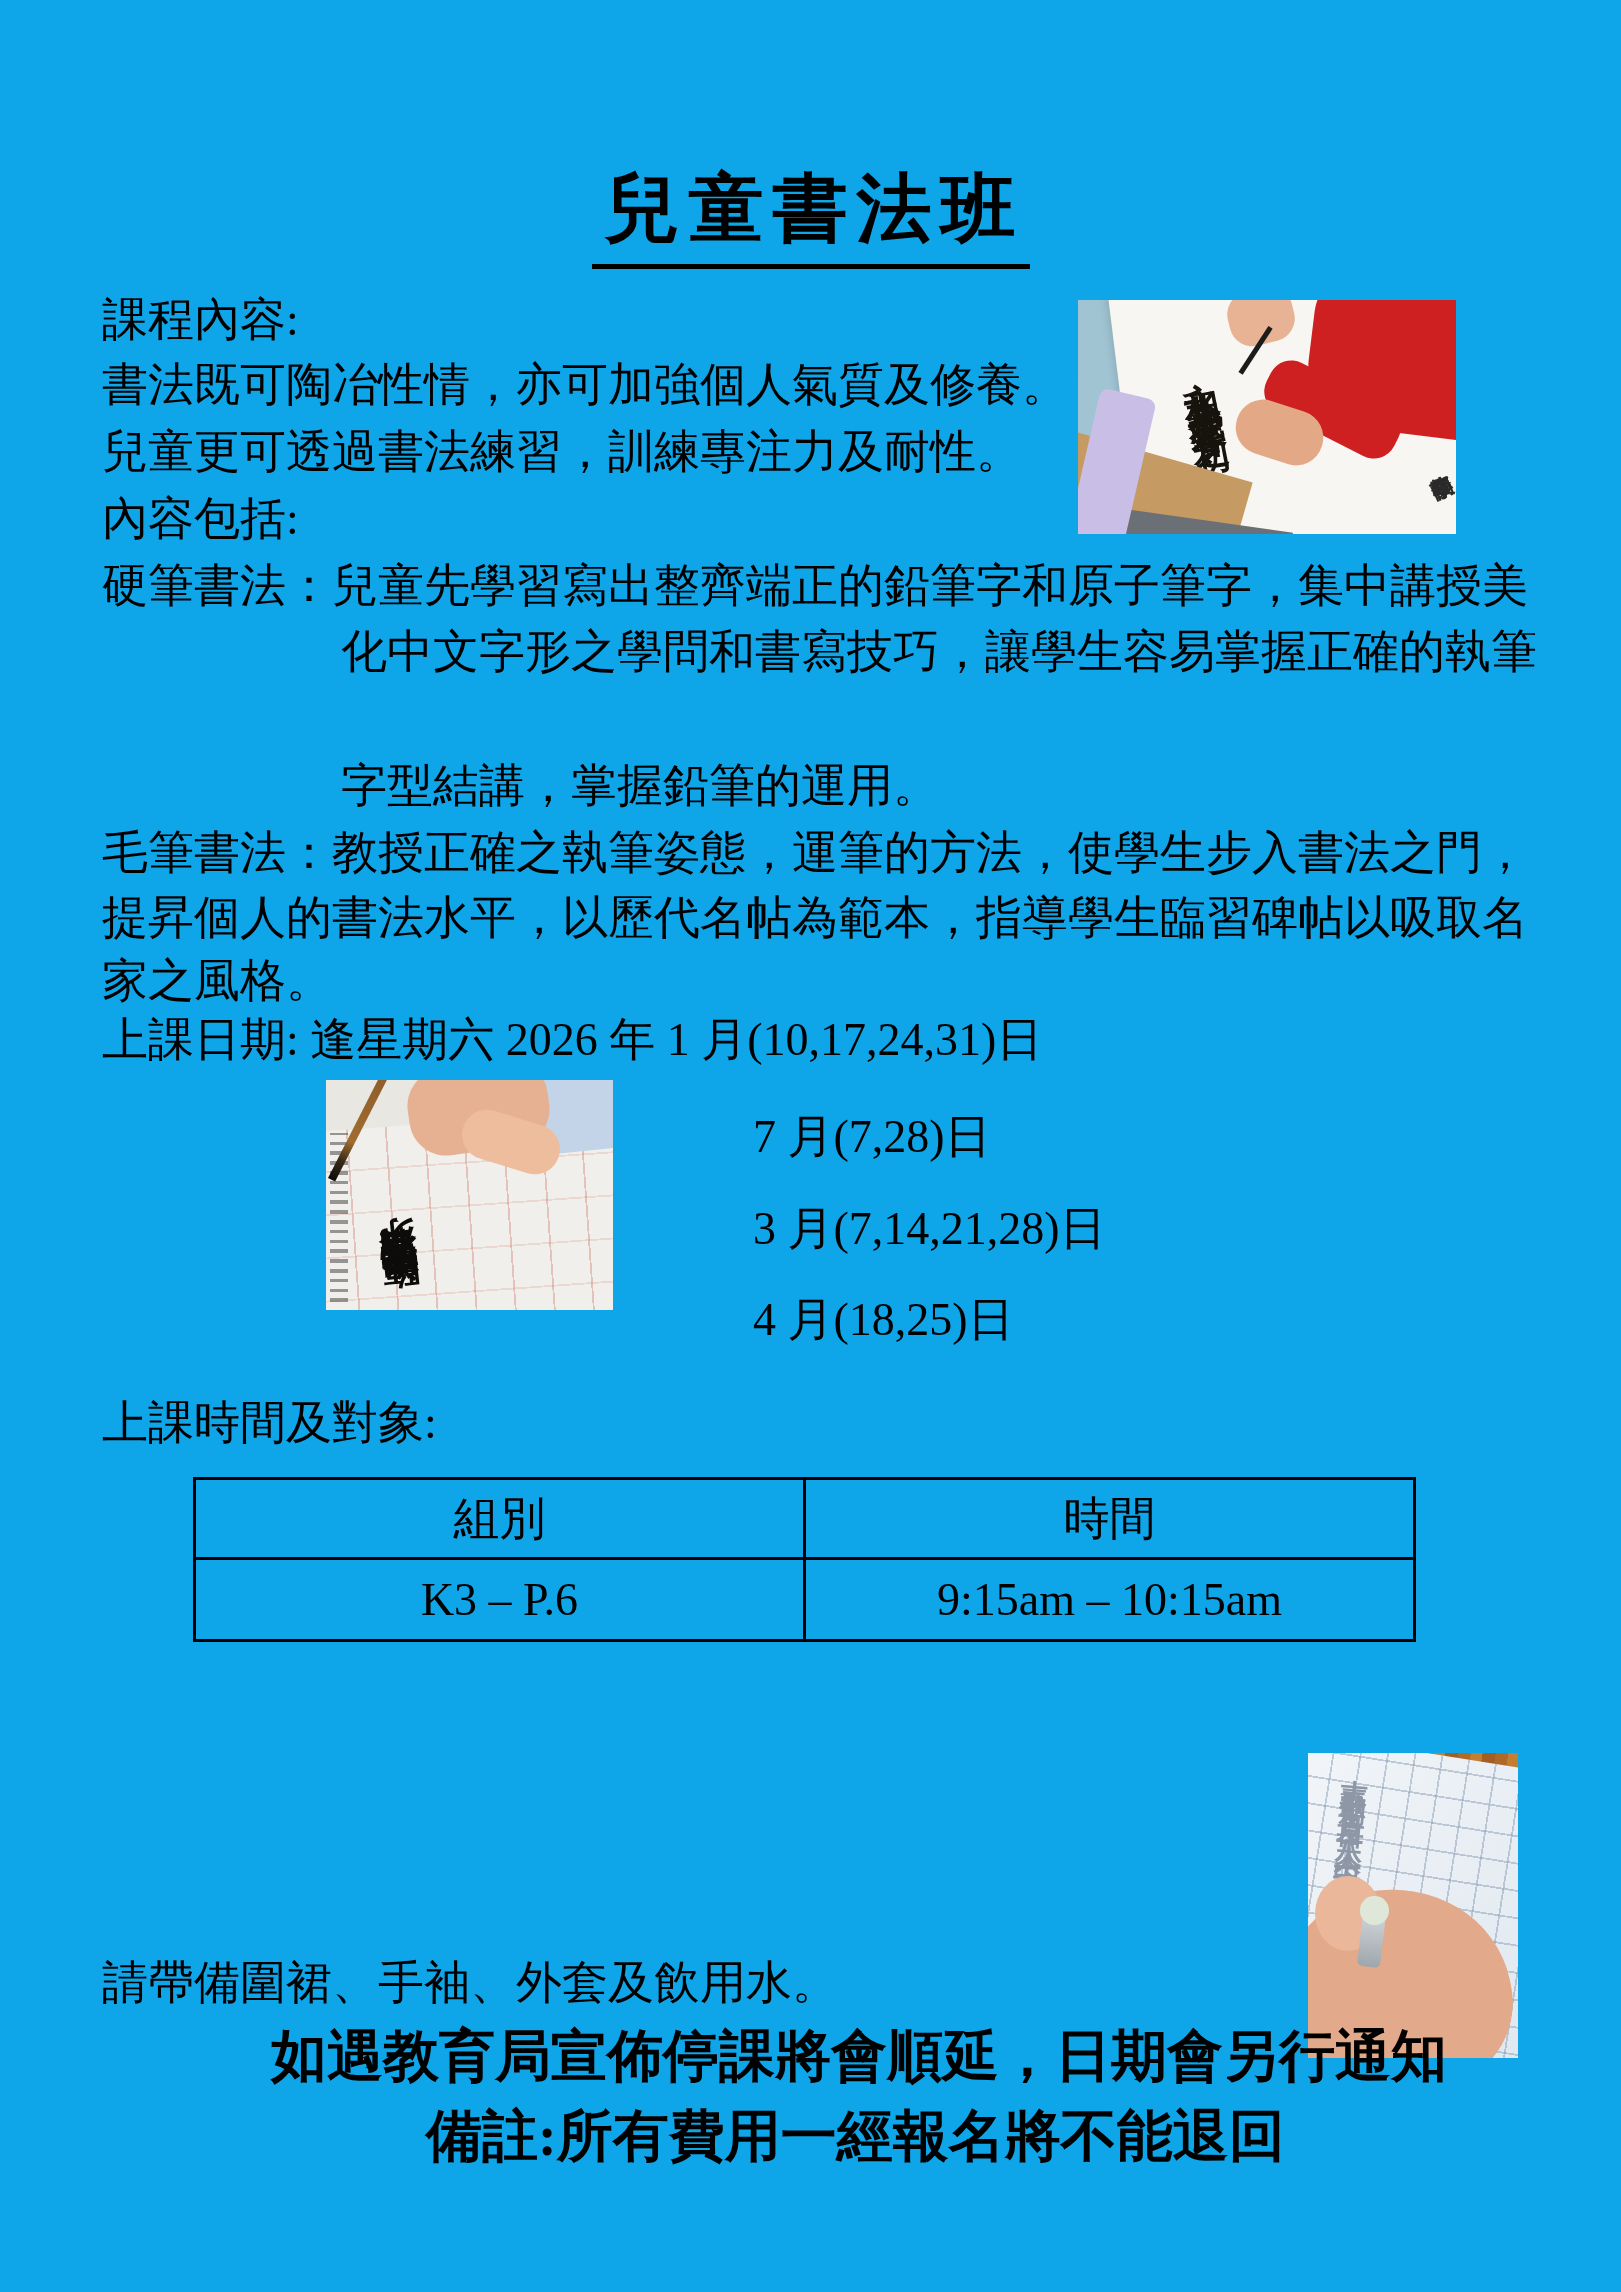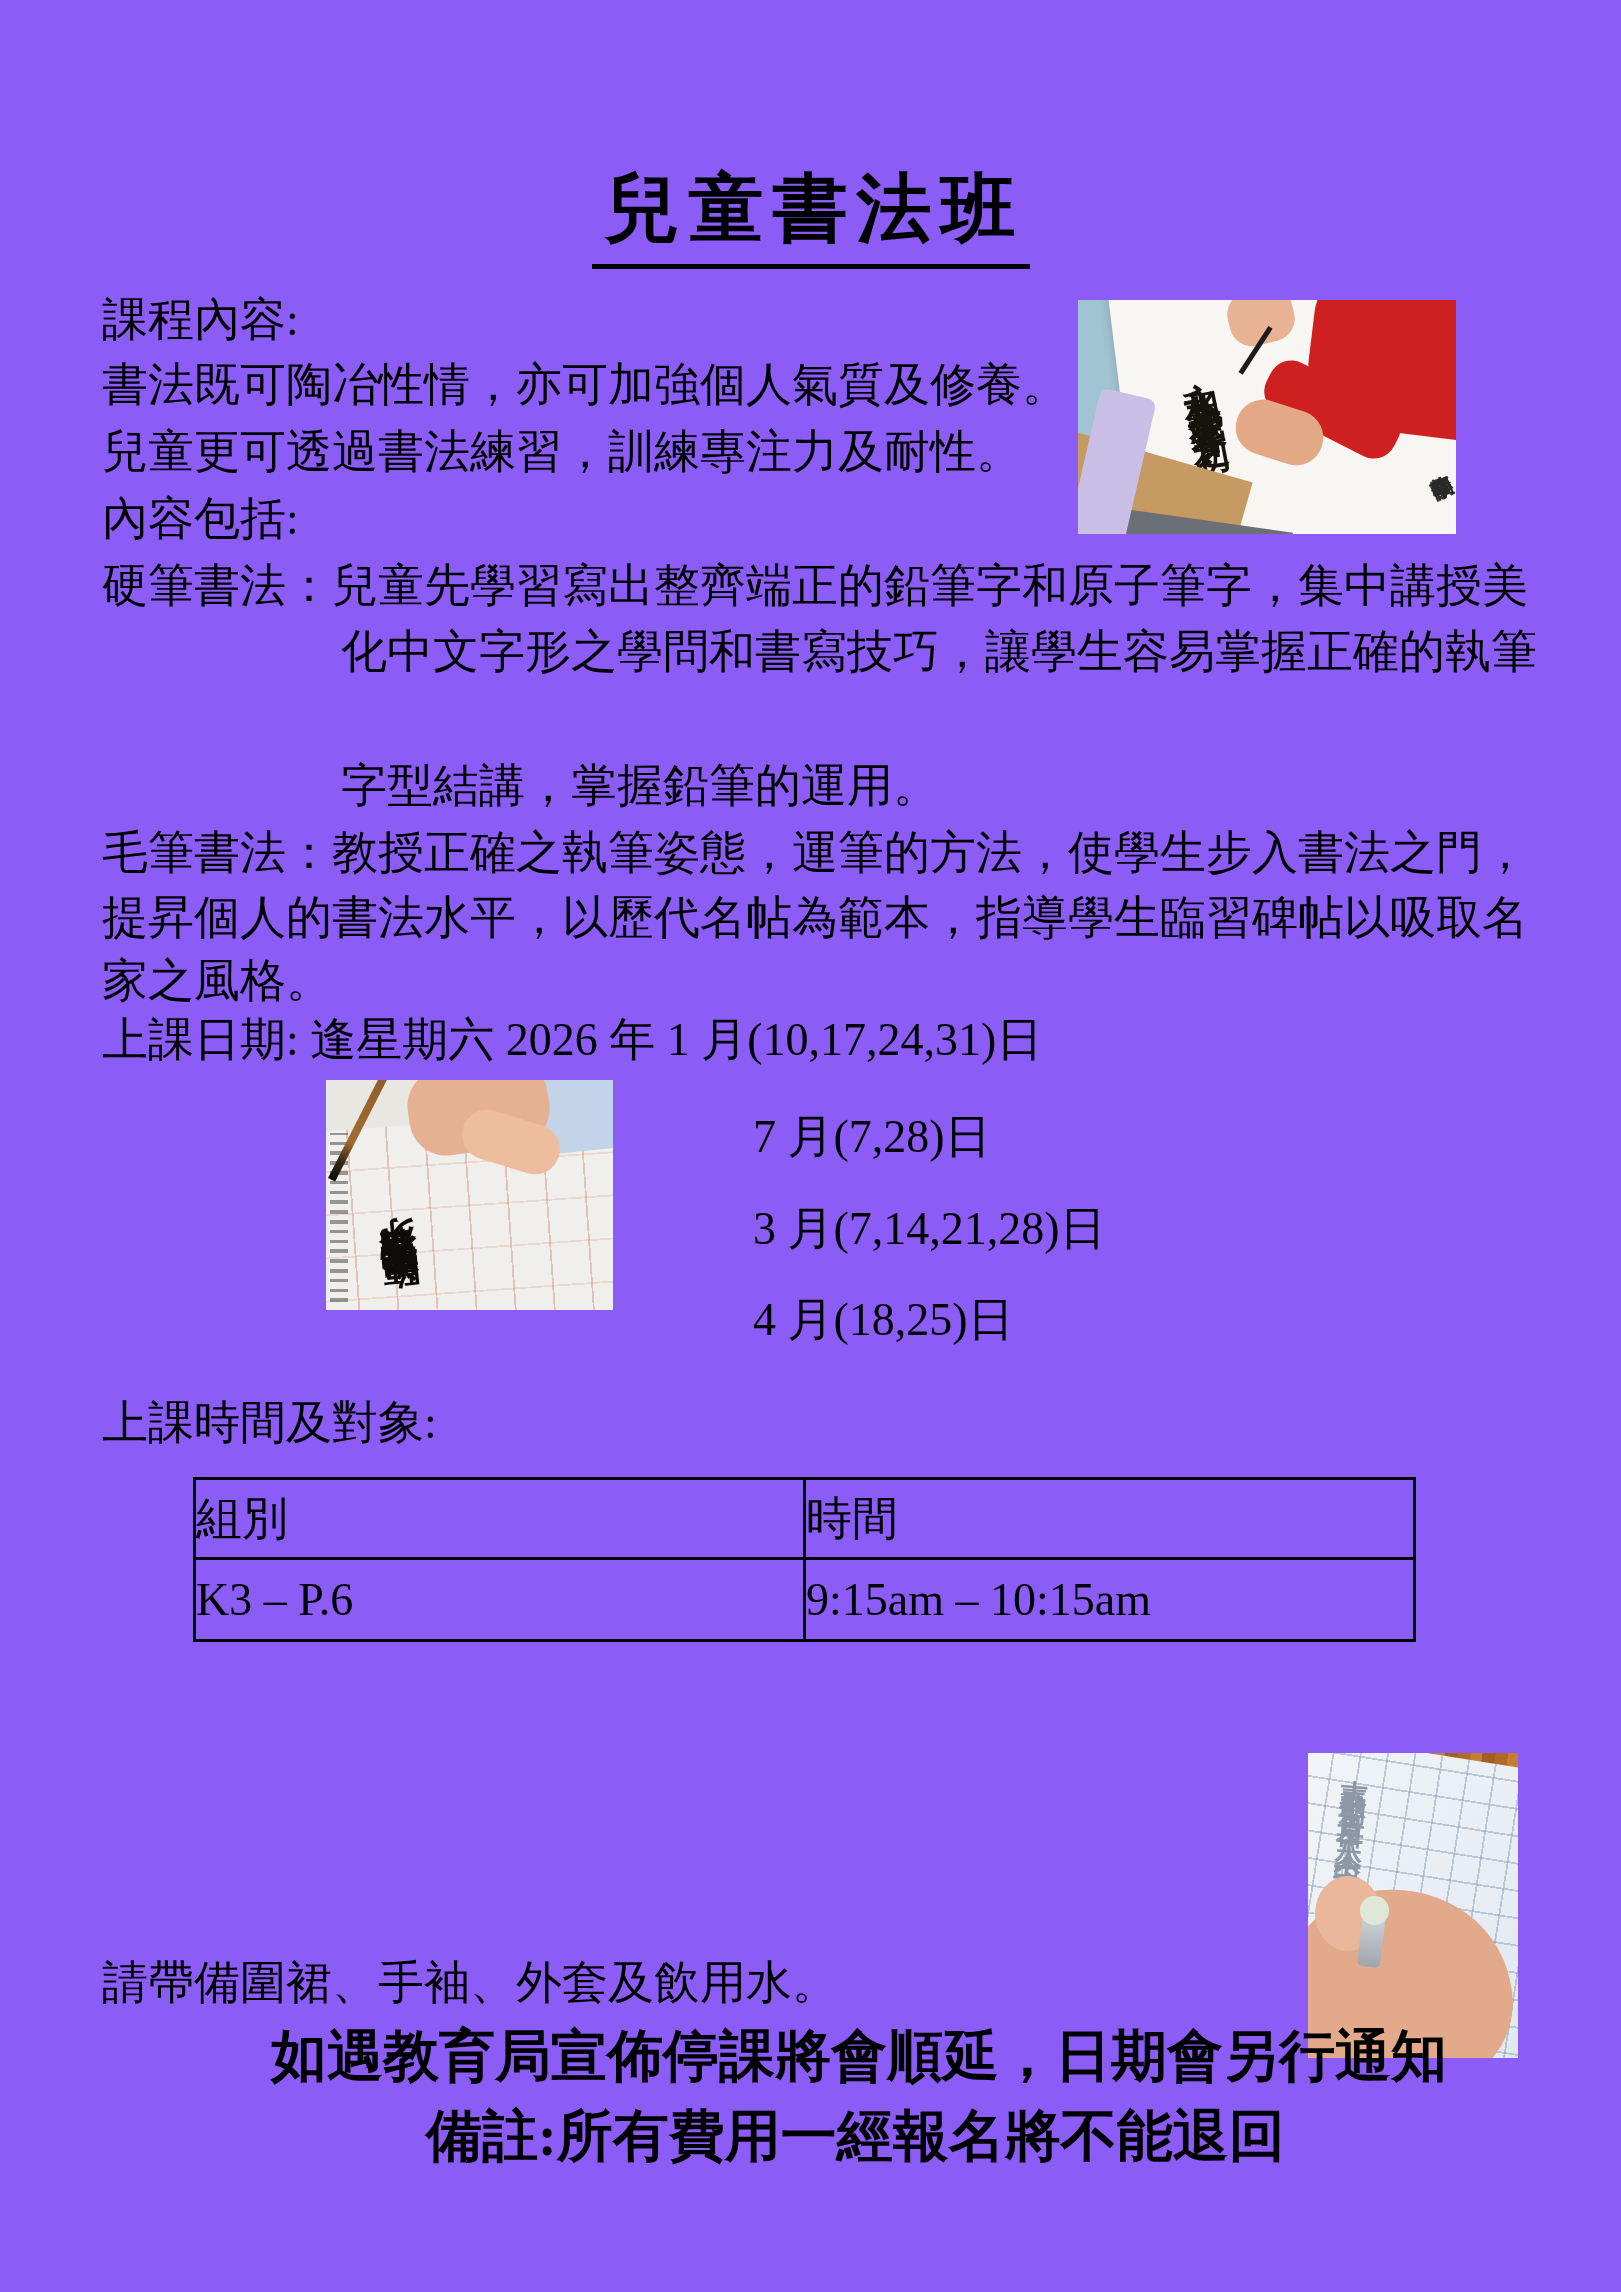--- a/index.html
+++ b/index.html
@@ -1,35 +1,35 @@
 <!DOCTYPE html>
 <html style="font-size:14.3px"><head>
 <meta charset="utf-8">
 <style>
   html,body{margin:0;padding:0;background:#ffffff;}
   .page{
-    position:relative;width:1622px;height:2293px;background:#8b5cf6;
+    position:relative;width:1622px;height:2293px;background:#0ea5e9;
     font-family:"Liberation Serif","DejaVu Serif",serif;color:#000;overflow:hidden;
   }
   .title-wrap{position:absolute;left:0;top:159px;width:100%;text-align:center;}
   .title{
     display:inline-block;font-size:75px;font-weight:bold;letter-spacing:9px;
     border-bottom:5.3px solid #000;padding:0 5.3px 3.6px 12.5px;white-space:nowrap;
   }
   .line{position:absolute;font-size:46px;line-height:1.12;white-space:nowrap;}
   .bold-line{font-weight:bold;font-size:56px;}
   .quota-gap{display:inline-block;width:127px;}
 
   
   .sched-table{
     position:absolute;left:193px;top:1477px;width:1223px;
     border-collapse:collapse;table-layout:fixed;
   }
   .sched-table td{
-    border:3.6px solid #000;vertical-align:middle;
+    border:3.6px solid #000;text-align:center;vertical-align:middle;
     font-size:46px;padding:0;
   }
   .row-h{height:80px;}
   .row-d{height:82px;}
   .row-s{height:80px;}
 
   
   .photo{position:absolute;overflow:hidden;}
   
   .p1{left:1078px;top:300px;width:378px;height:234px;

